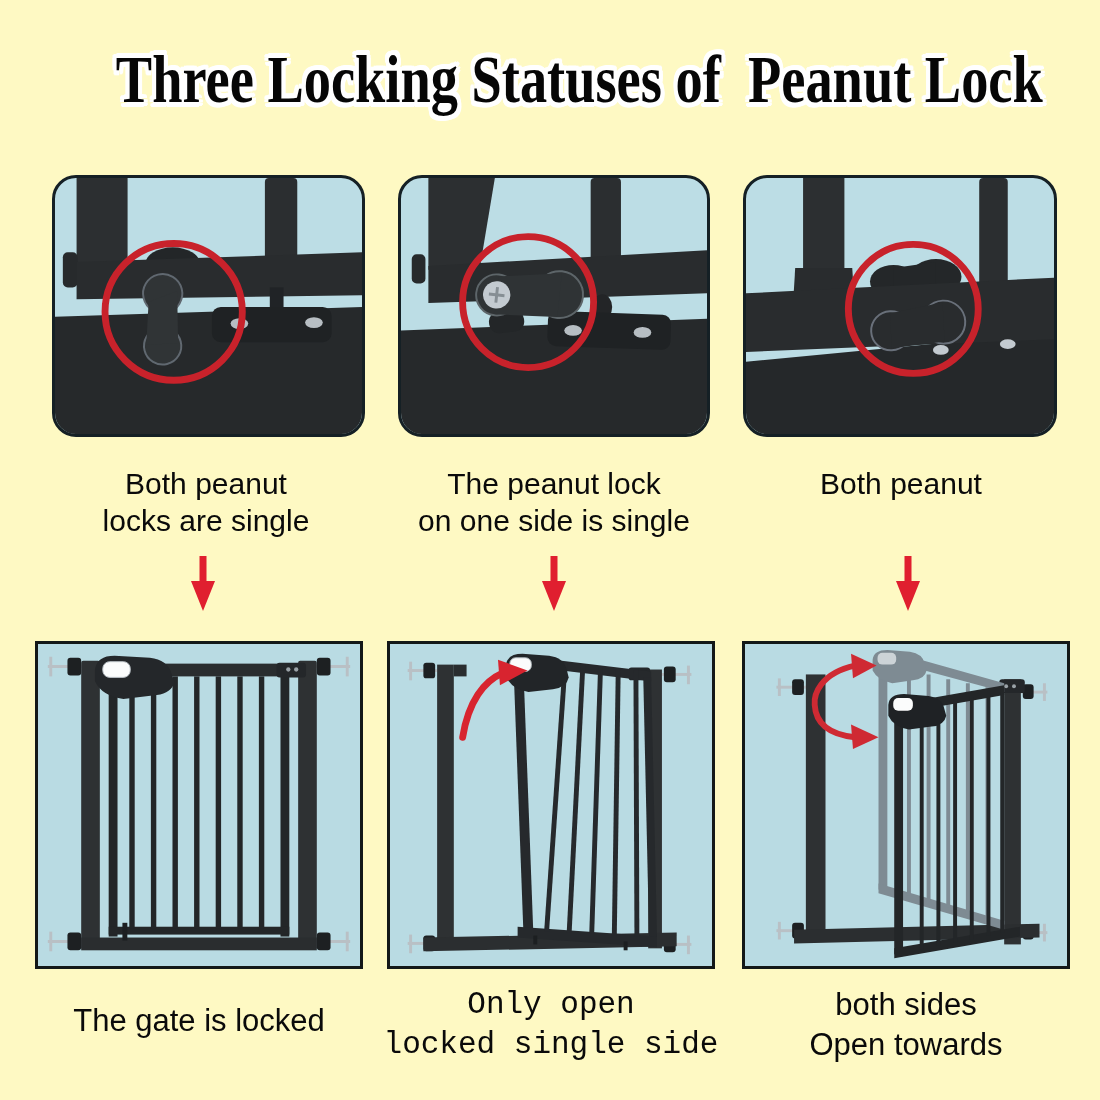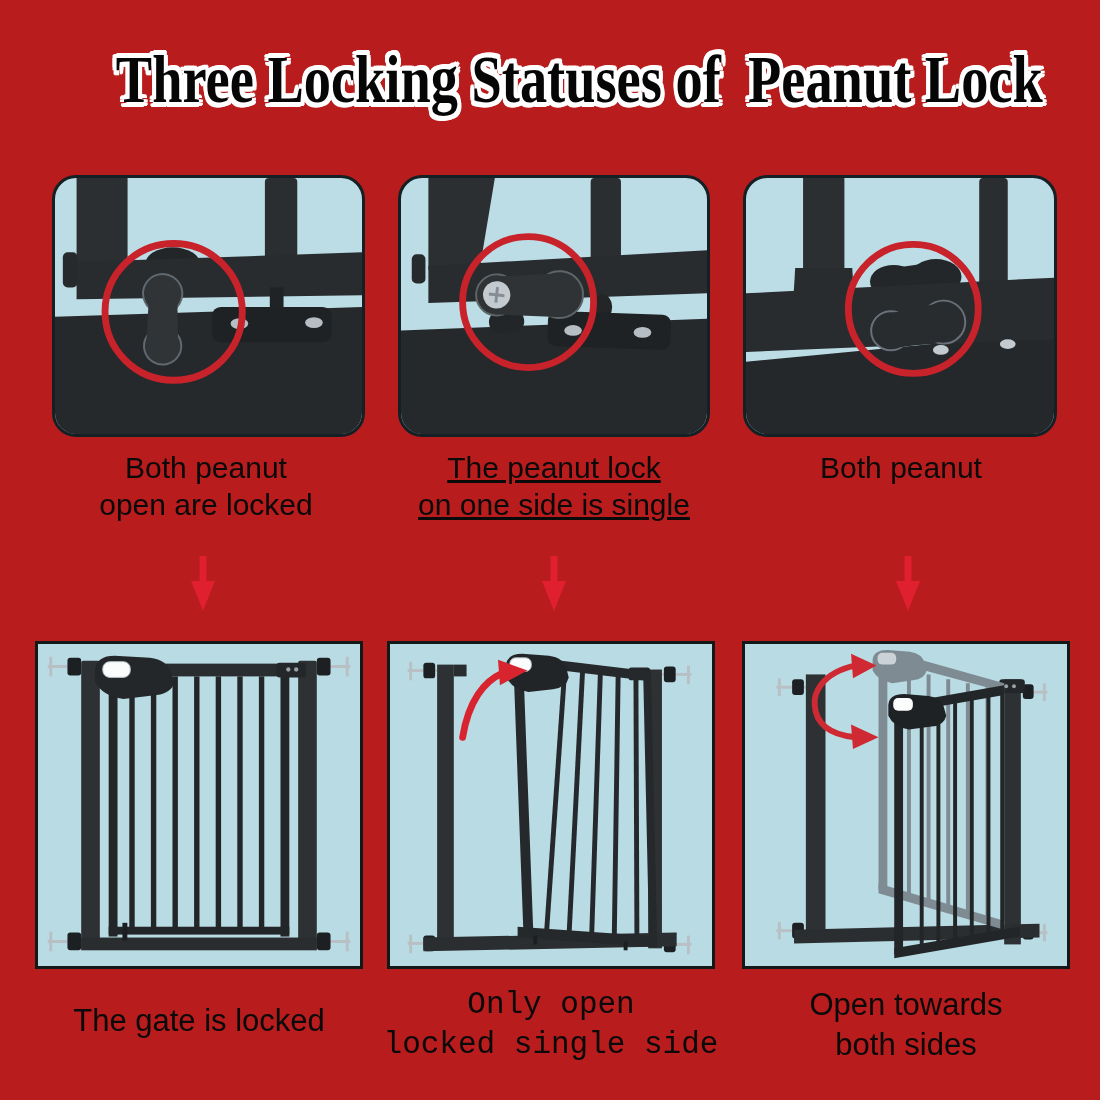--- a/index.html
+++ b/index.html
@@ -1,40 +1,40 @@
 <!DOCTYPE html>
 <html><head>
 <meta charset="utf-8">
 <style>
   html,body{margin:0;padding:0;background:#8fb6c2;}
-  .stage{position:relative;width:1100px;height:1100px;background:#b91c1c;
+  .stage{position:relative;width:1100px;height:1100px;background:#fef9c3;
          font-family:"Liberation Sans",sans-serif;overflow:hidden;margin:0 auto;}
 
   
   .title-wrap{position:absolute;top:40px;left:0;width:1100px;text-align:center;}
   .title{display:inline-block;font-family:"Liberation Serif",serif;font-weight:700;
          font-size:68px;color:#060606;white-space:pre;letter-spacing:0px;
          transform:scaleX(.8);transform-origin:center;
          text-shadow:-4px -4px 0 #fff,4px -4px 0 #fff,-4px 4px 0 #fff,4px 4px 0 #fff,
                      0 -5px 0 #fff,0 5px 0 #fff,-5px 0 0 #fff,5px 0 0 #fff,
                      -3px 5px 0 #fff,3px -5px 0 #fff,5px 3px 0 #fff,-5px -3px 0 #fff;}
 
   
   .photo{position:absolute;top:175px;height:262px;background:#bcdde5;
          border:3px solid #152025;border-radius:24px;overflow:hidden;box-sizing:border-box;}
   .photo svg{display:block;width:100%;height:100%;}
   .p1{left:52px;width:313px;}
   .p2{left:398px;width:312px;}
   .p3{left:743px;width:314px;}
 
   
-  .lock-caption{position:absolute;top:449px;width:350px;text-align:center;
+  .lock-caption{position:absolute;top:465px;width:350px;text-align:center;
                 font-size:30px;line-height:37px;color:#0a0a0a;}
   .lock-caption span{display:block;}
-  .lc1{left:31px;}.lc2{left:379px;text-decoration:underline;}.lc3{left:726px;}
+  .lc1{left:31px;}.lc2{left:379px;}.lc3{left:726px;}
 
   
   .down-arrow{position:absolute;top:556px;width:30px;height:56px;}
   .da1{left:188px;}.da2{left:539px;}.da3{left:893px;}
 
   
   .gate-panel{position:absolute;top:641px;width:328px;height:328px;background:#b9dbe3;
               border:3px solid #131818;box-sizing:border-box;overflow:hidden;}
   .gate-panel svg{display:block;width:100%;height:100%;}
   .gp1{left:35px;}.gp2{left:387px;}.gp3{left:742px;}
@@ -117,21 +117,21 @@
         <polygon points="147,137 201,129 201,169 147,173" fill="#292c2e"></polygon>
       </g>
       <ellipse cx="198" cy="176" rx="8" ry="5" fill="#c3cad0"></ellipse>
       <ellipse cx="266" cy="170" rx="8" ry="5" fill="#c3cad0"></ellipse>
       <circle cx="170" cy="134" r="66" fill="none" stroke="#c8222b" stroke-width="7"></circle>
     </svg>
   </div>
 
   <div class="lock-caption lc1">
     <span>Both peanut</span>
-    <span>open are locked</span>
+    <span>locks are single</span>
   </div>
   <div class="lock-caption lc2">
     <span>The peanut lock</span>
     <span>on one side is single</span>
   </div>
   <div class="lock-caption lc3">
     <span>Both peanut</span>
   </div>
 
   <svg class="down-arrow da1" viewBox="0 0 30 56">
@@ -296,17 +296,17 @@
 
   <div class="gate-caption gc1">
     <span>The gate is locked</span>
     <span></span>
   </div>
   <div class="gate-caption gc2">
     <span>Only open</span>
     <span>locked single side</span>
   </div>
   <div class="gate-caption gc3">
+    <span>both sides</span>
     <span>Open towards</span>
-    <span>both sides</span>
   </div>
 
 </div>
 
 </body></html>

